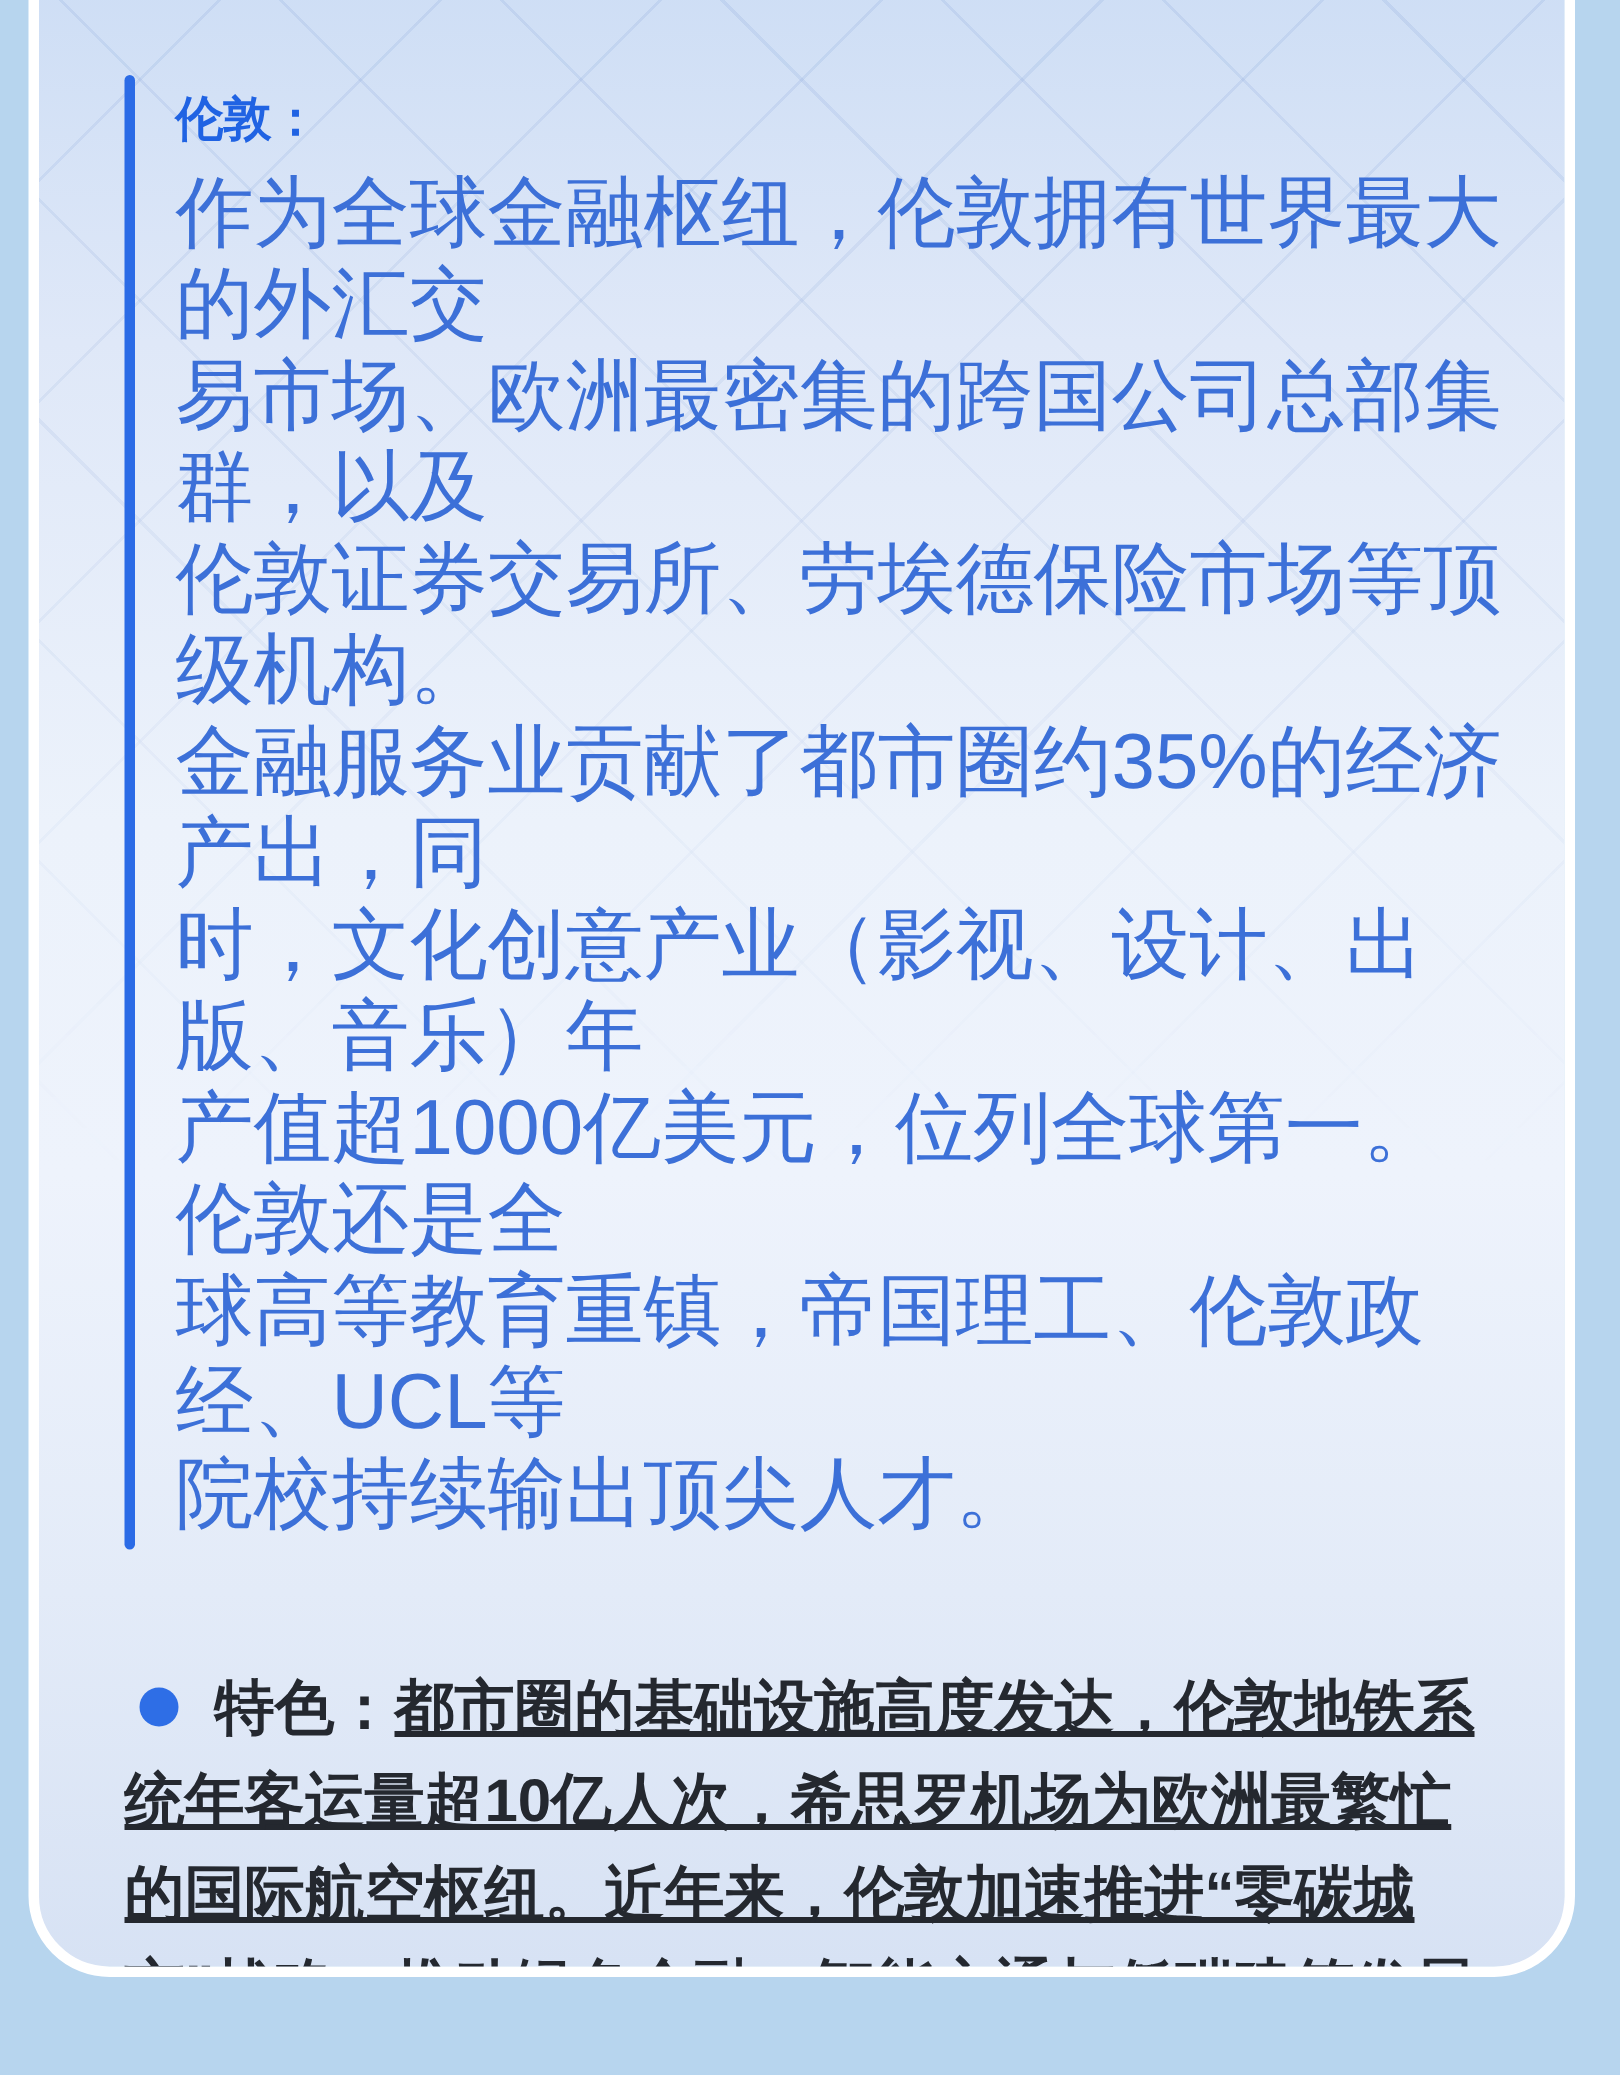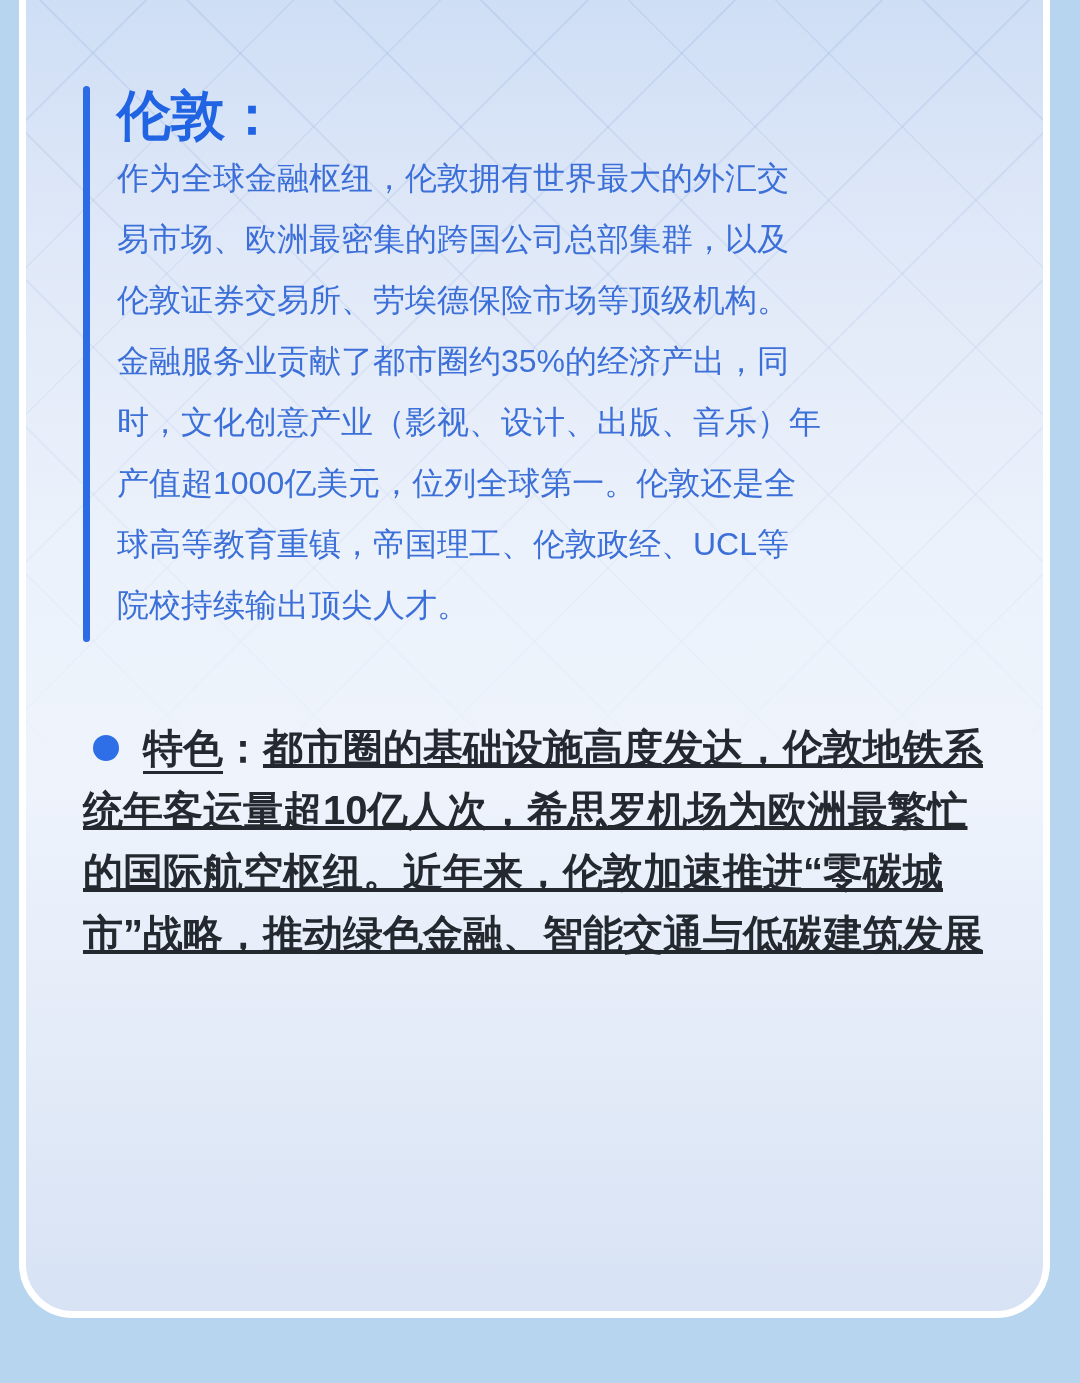--- a/index.html
+++ b/index.html
@@ -52,29 +52,28 @@
     padding: 0 10px 6px 34px;
   }
   .quote-bar {
     position: absolute;
     left: 0; top: 2px; bottom: 0;
     width: 7px;
     border-radius: 5px;
     background: #2b6be6;
   }
   .quote-title {
-    font-size: 54px;
+    font-size: 32px;
     line-height: 62px;
     font-weight: 700;
     color: #2063e3;
     margin-bottom: 2px;
-    margin-top: 36px;
   }
   .quote-text {
-    font-size: 32px;
+    font-size: 52px;
     line-height: 61px;
     font-weight: 400;
     color: #3c70d8;
     white-space: pre-line;
   }
 
   
   .bullet {
     font-size: 40px;
     line-height: 62px;
@@ -85,21 +84,20 @@
   .bullet-1 { margin-top: 75px; }
   .bullet-dot {
     display: inline-block;
     width: 26px; height: 26px;
     border-radius: 50%;
     background: #2e6ee6;
     margin: 0 24px 7px 10px;
     vertical-align: middle;
   }
   .bullet-label {
-    text-decoration: underline;
     text-decoration-thickness: 3px;
     text-underline-offset: 9px;
   }
   .bullet-text { white-space: pre-line; text-decoration: underline; }
 </style>
 </head>
 <body>
 
 <div class="card">
   <div class="card-content">

